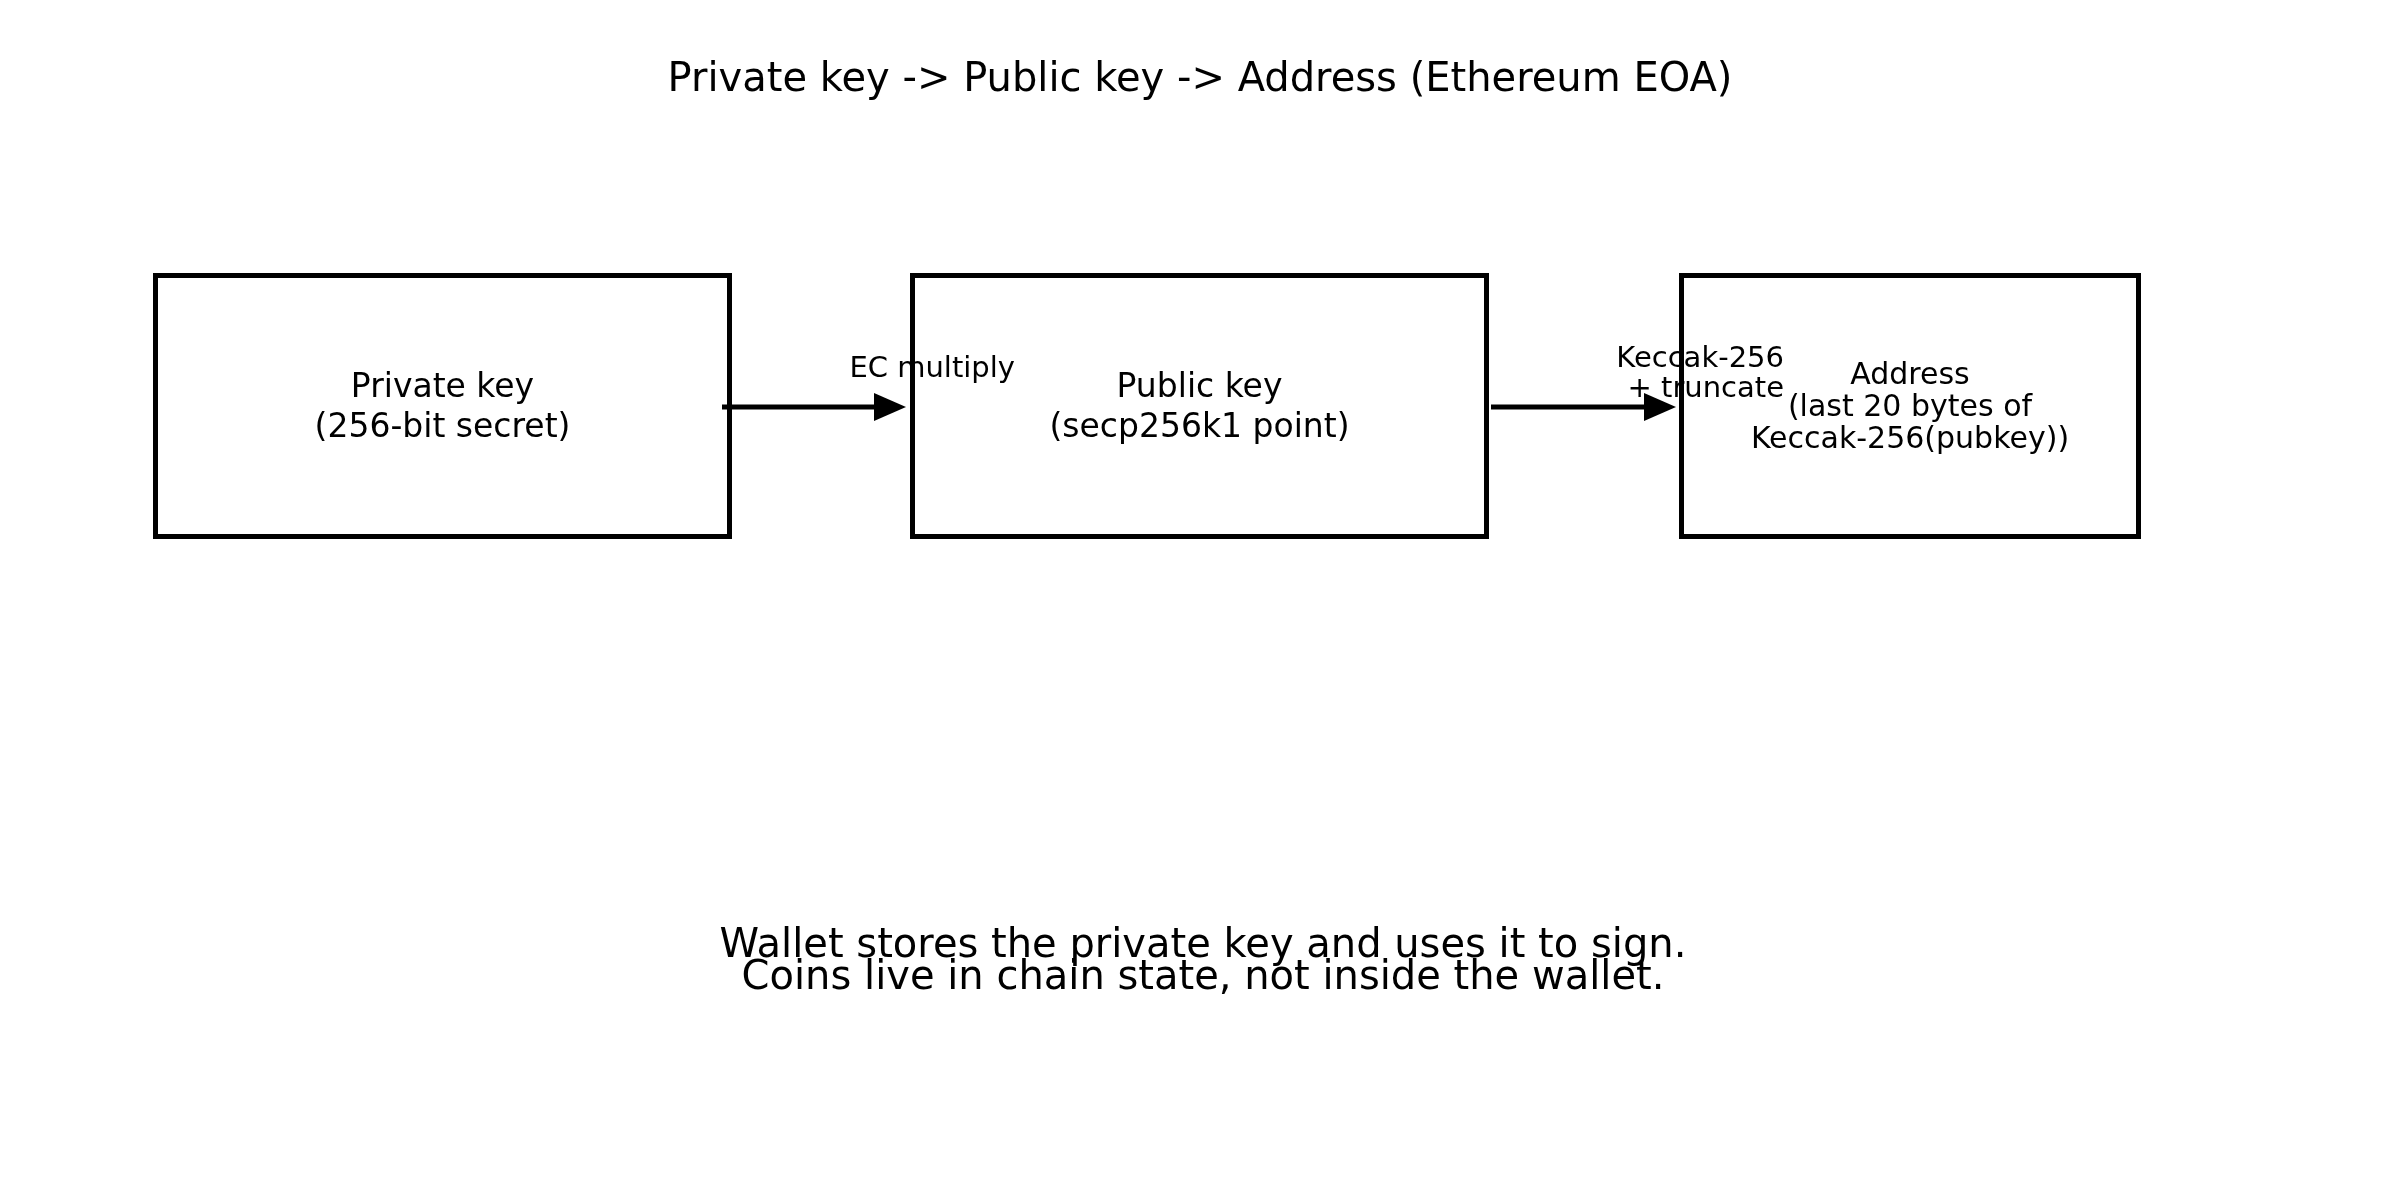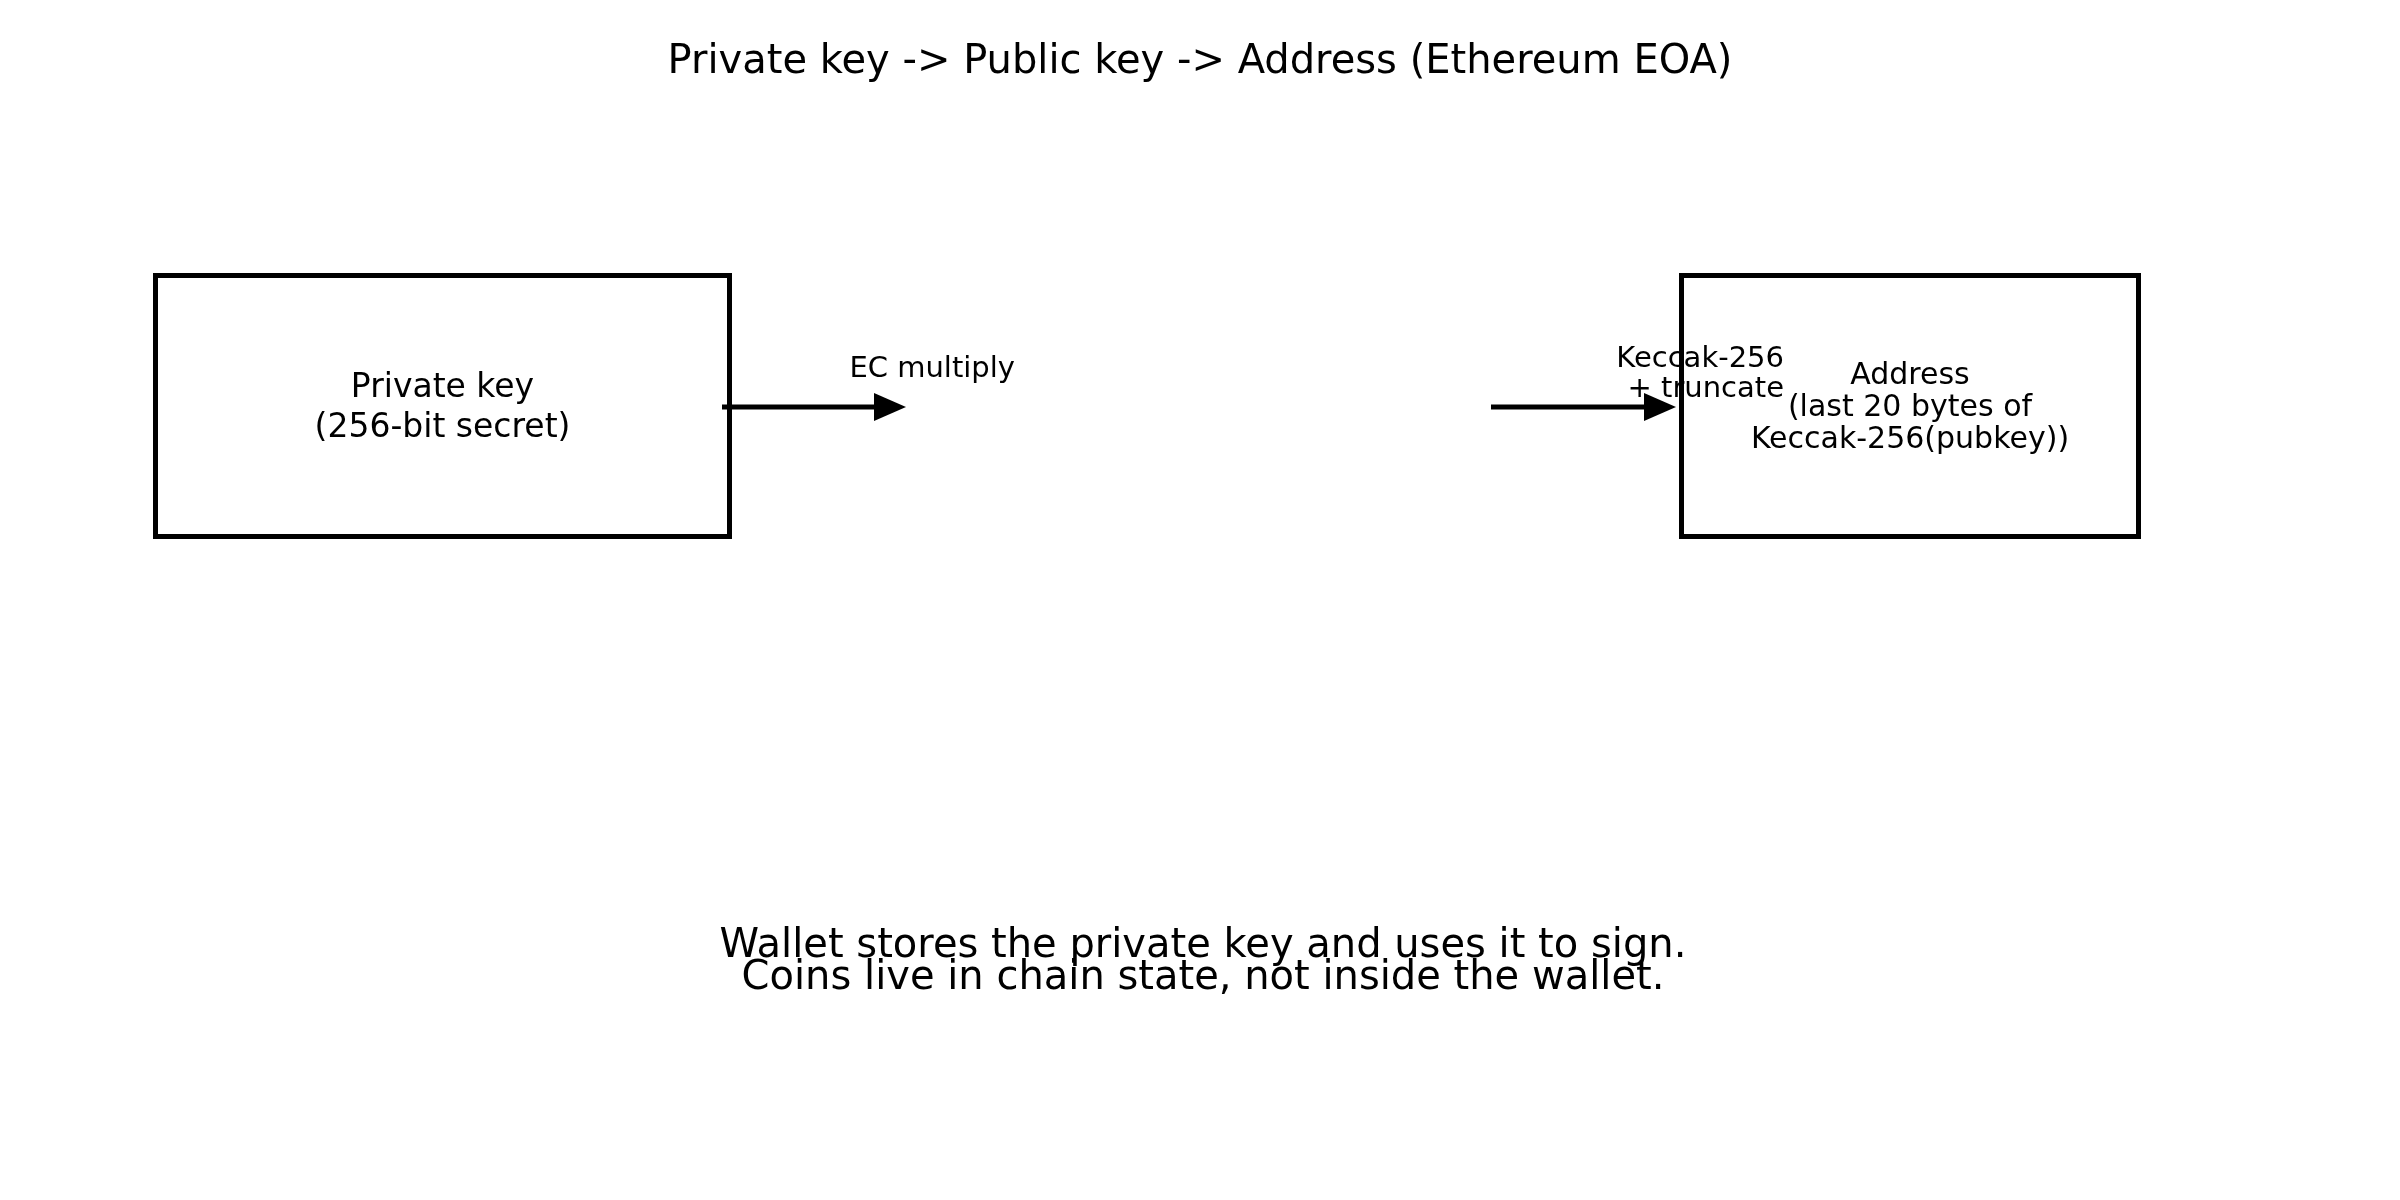--- a/index.html
+++ b/index.html
@@ -13,21 +13,21 @@
     height: 1200px;
     background: #ffffff;
     font-family: "DejaVu Sans", "Liberation Sans", sans-serif;
     color: #000000;
     overflow: hidden;
   }
   .title {
     position: absolute;
     left: 0;
     right: 0;
-    top: 35px;
+    top: 53px;
     text-align: center;
     font-size: 40px;
     line-height: 48px;
     white-space: pre;
   }
   .node {
     position: absolute;
     top: 273px;
     height: 266px;
     border: 5px solid #000000;
@@ -92,20 +92,24 @@
 
 <div class="canvas">
 
   <div class="title">Private key -&gt; Public key -&gt; Address (Ethereum EOA)</div>
 
   <div class="node node-1">
     <div class="node-label">Private key
 (256-bit secret)</div>
   </div>
 
+  <div class="node node-2">
+    <div class="node-label">Public key
+(secp256k1 point)</div>
+  </div>
 
   <div class="node node-3">
     <div class="node-label">Address
 (last 20 bytes of
 Keccak-256(pubkey))</div>
   </div>
 
   <div class="edge-label edge-label-1">EC multiply</div>
 
   <div class="edge-label edge-label-2">Keccak-256

